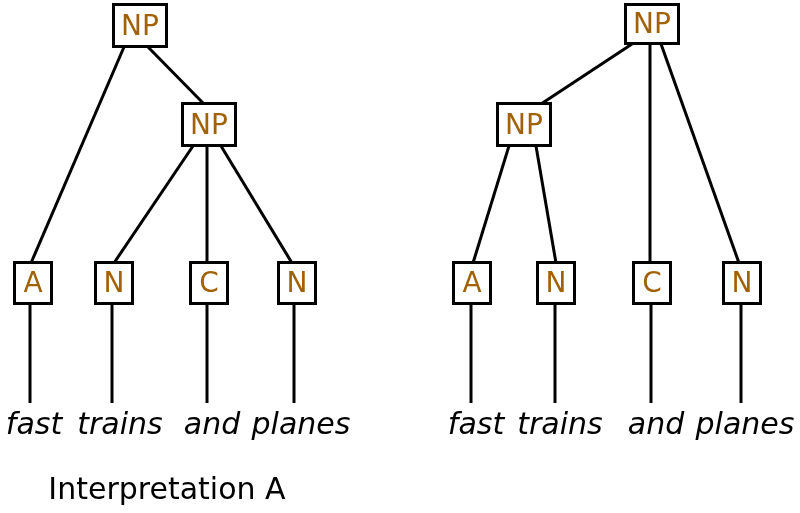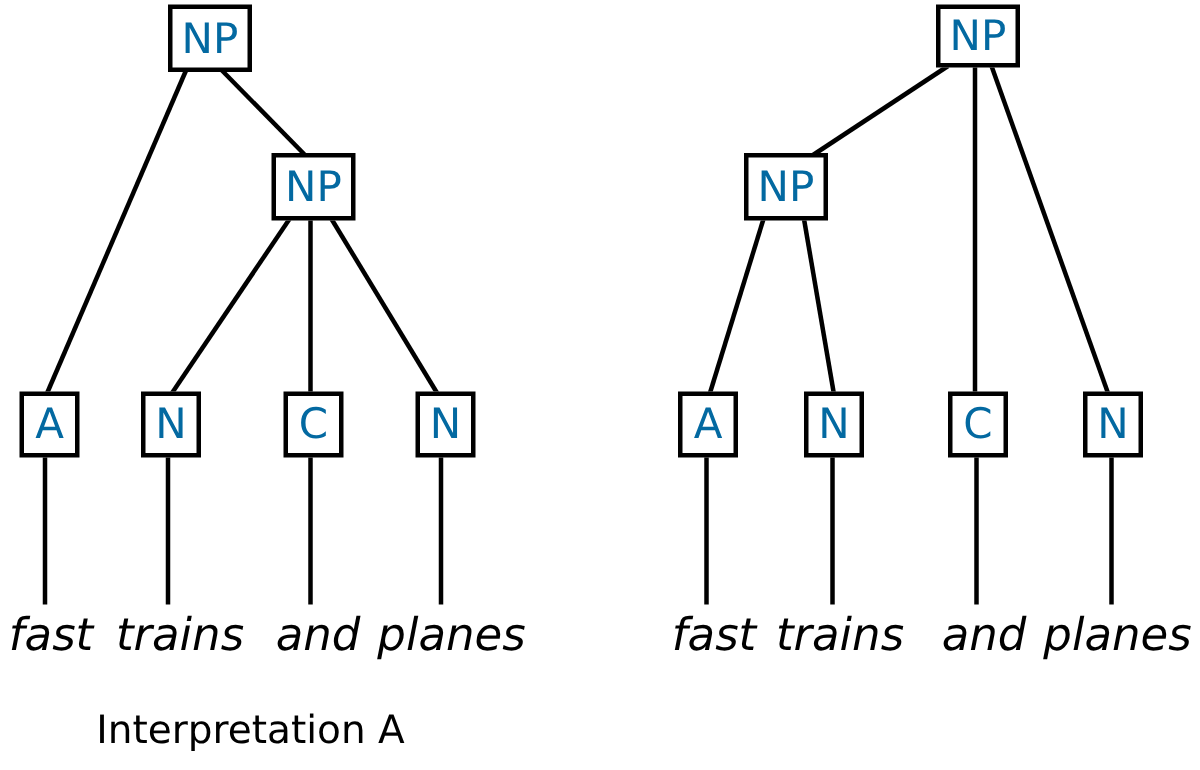--- a/index.html
+++ b/index.html
@@ -30,37 +30,37 @@
   .node-box {
     position: absolute;
     box-sizing: border-box;
     border: 3px solid #000000;
     background: #ffffff;
     display: flex;
     align-items: center;
     justify-content: center;
     font-size: 28px;
     line-height: 1;
-    color: #0369a1;
+    color: #a16207;
   }
   .np-box { width: 56px; height: 45px; }
   .leaf-box { width: 40px; height: 44px; }
   .word {
     position: absolute;
     transform: translateX(-50%);
     font-style: italic;
     font-size: 30px;
     line-height: 1;
     white-space: nowrap;
     color: #000000;
   }
   .caption {
     position: absolute;
     transform: translateX(-50%);
-    font-size: 26px;
+    font-size: 30px;
     line-height: 1;
     white-space: nowrap;
     color: #000000;
   }
 </style>
 </head>
 <body>
 
 <div class="canvas">
 

